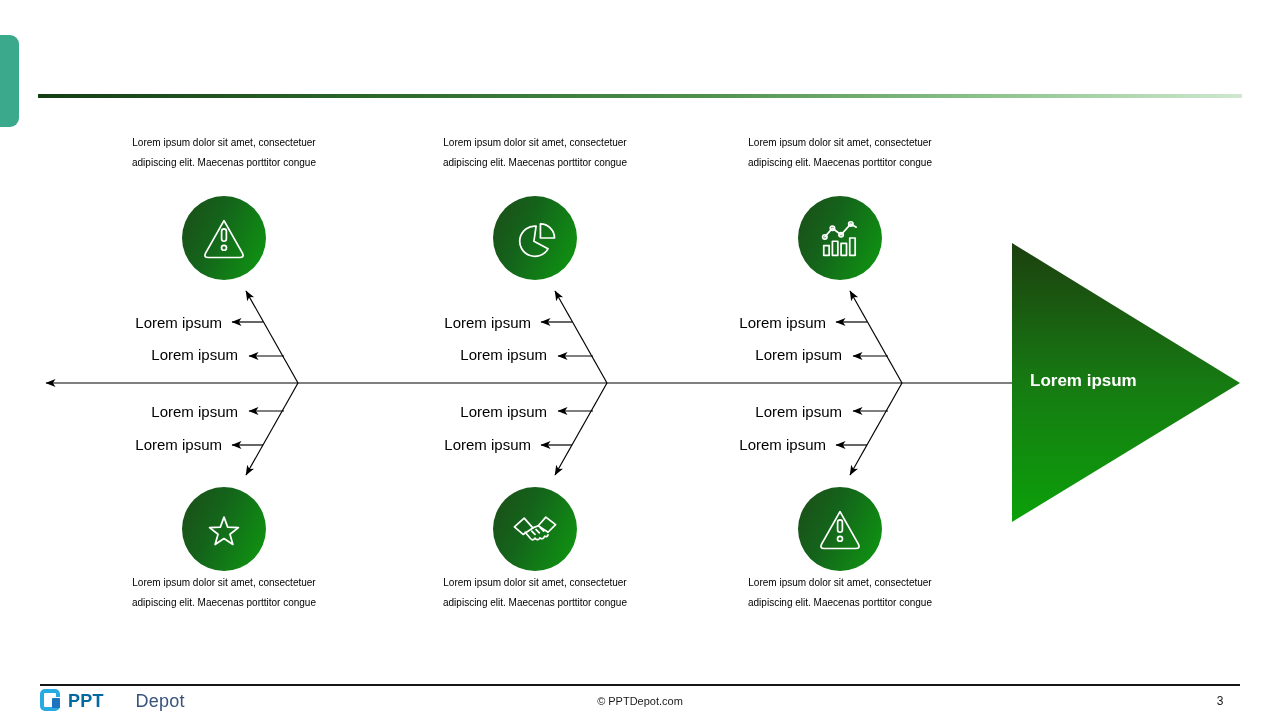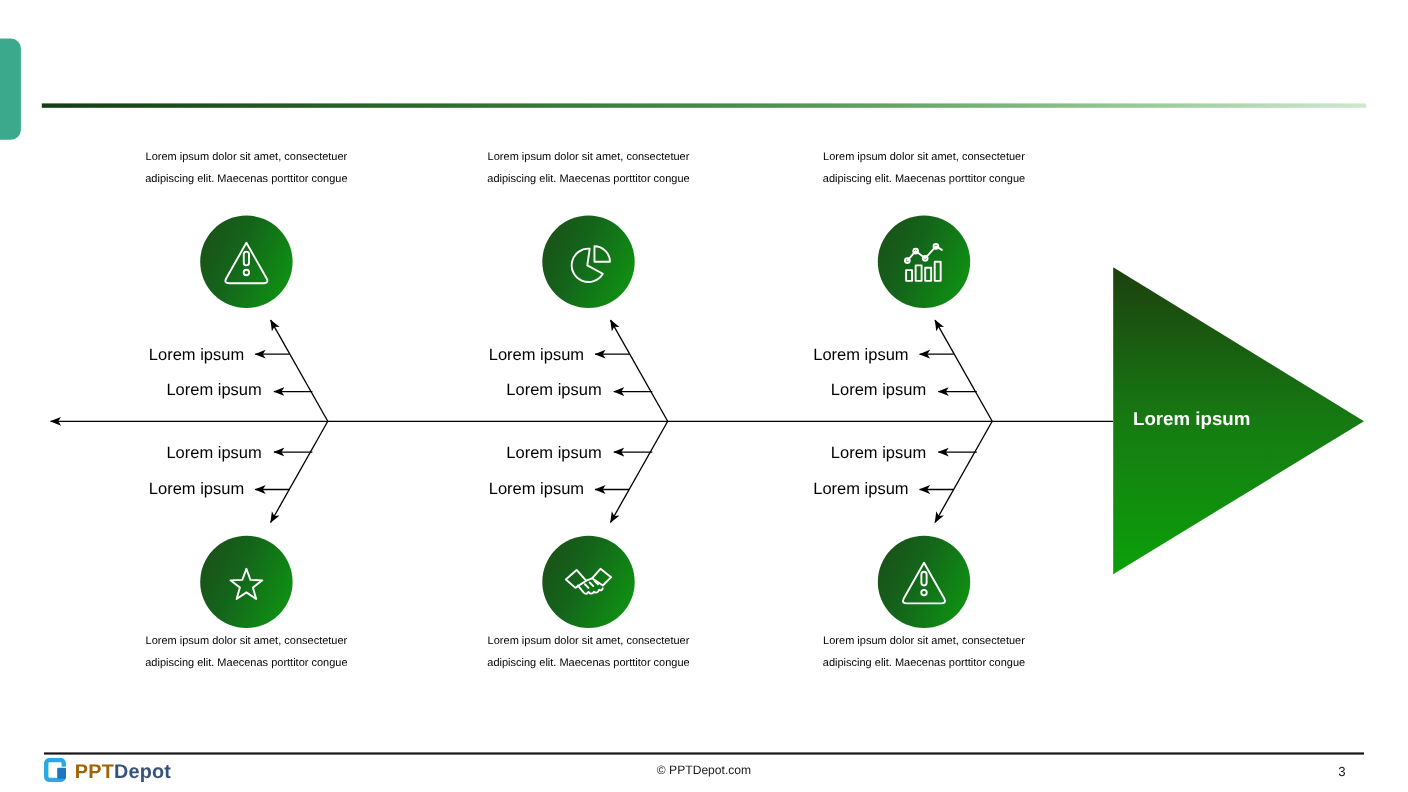--- a/index.html
+++ b/index.html
@@ -24,22 +24,22 @@
   .node svg{width:52px;height:52px;}
 
   .fishbone-svg{left:0;top:0;width:1280px;height:720px;pointer-events:none;}
 
   .head-label{left:1030px;top:371px;font-size:17px;font-weight:bold;color:#ffffff;white-space:nowrap;}
 
   
   .footer-rule{left:40px;top:684px;width:1200px;height:2px;background:#161616;}
   .logo{left:40px;top:689px;display:flex;align-items:center;gap:6px;}
   .logo-text{font-size:18px;letter-spacing:.2px;}
-  .logo-text .b{font-weight:bold;color:#a16207;}
-  .logo-text .r{font-weight:bold;color:#37537c;}
+  .logo-text .b{font-weight:bold;color:#0369a1;}
+  .logo-text .r{font-weight:normal;color:#37537c;margin-left:32px;}
   .copyright{left:0;top:695px;width:1280px;text-align:center;font-size:11px;color:#1a1a1a;}
   .page-num{left:1200px;top:694px;width:40px;text-align:center;font-size:12px;color:#1a1a1a;}
 
   .stroke-ico{fill:none;stroke:#ffffff;stroke-width:1.6;stroke-linecap:round;stroke-linejoin:round;}
 </style>
 </head>
 <body>
 
 <div class="abs accent-tab"></div>
 <div class="abs top-rule"></div>

